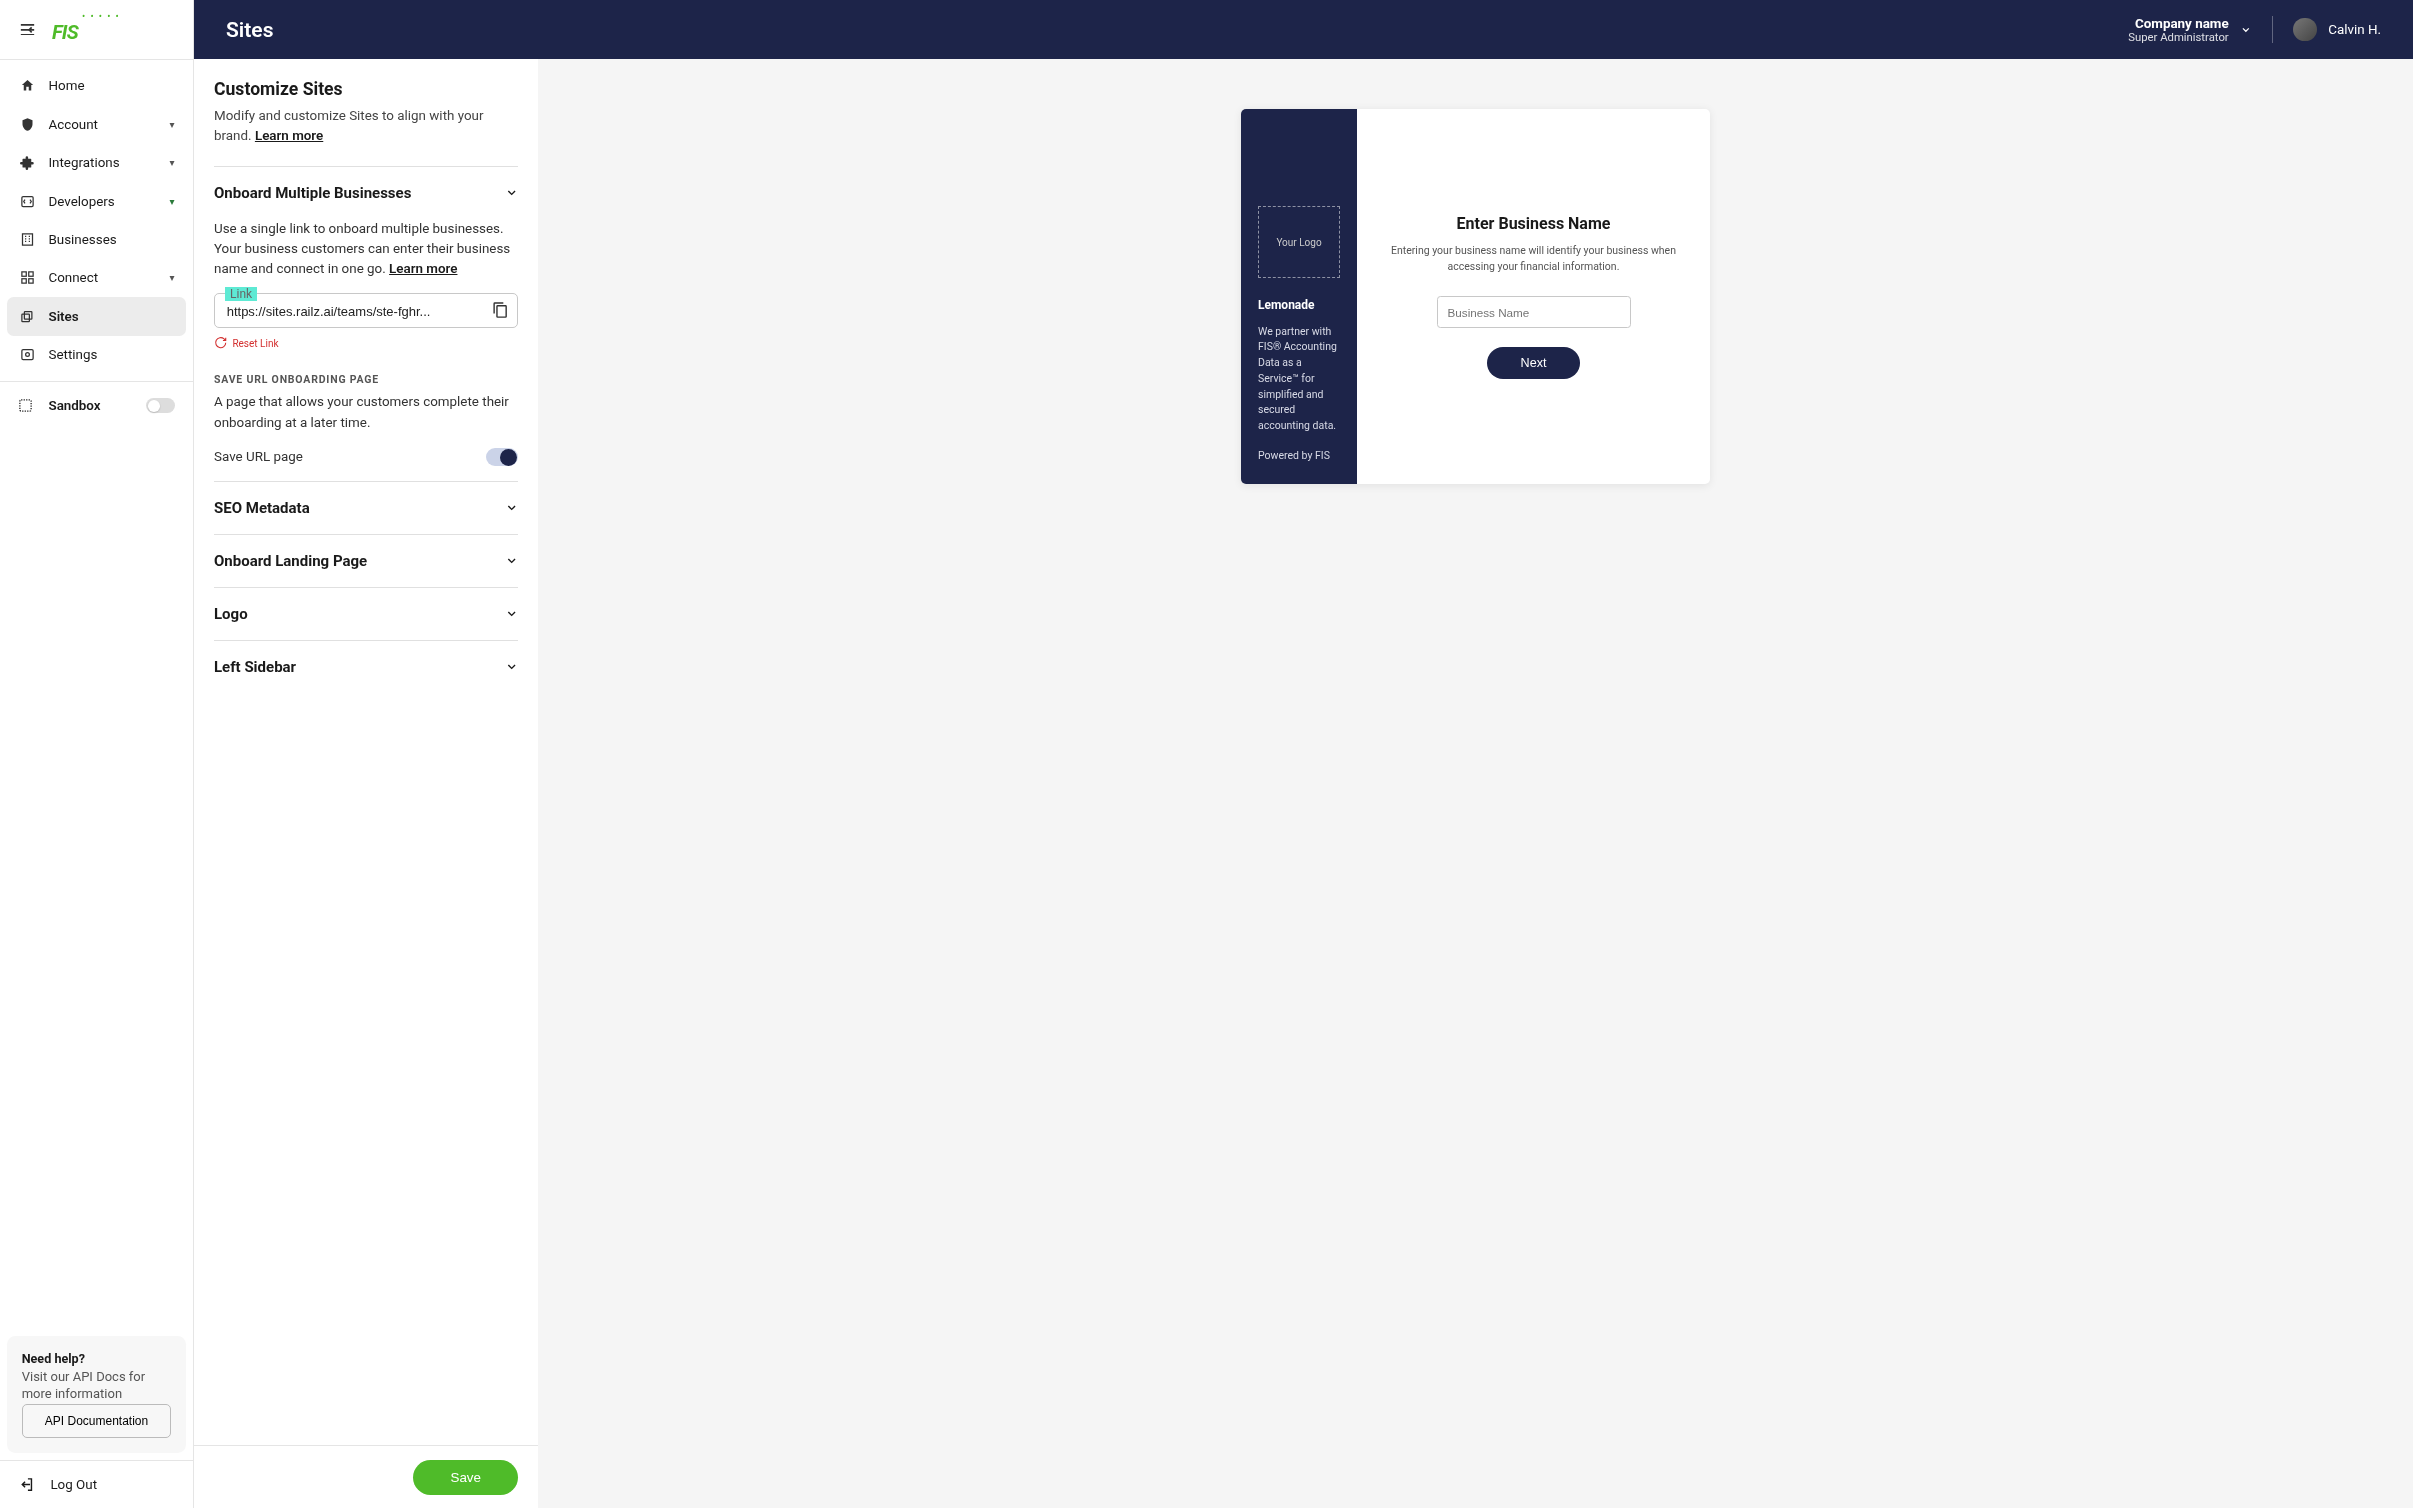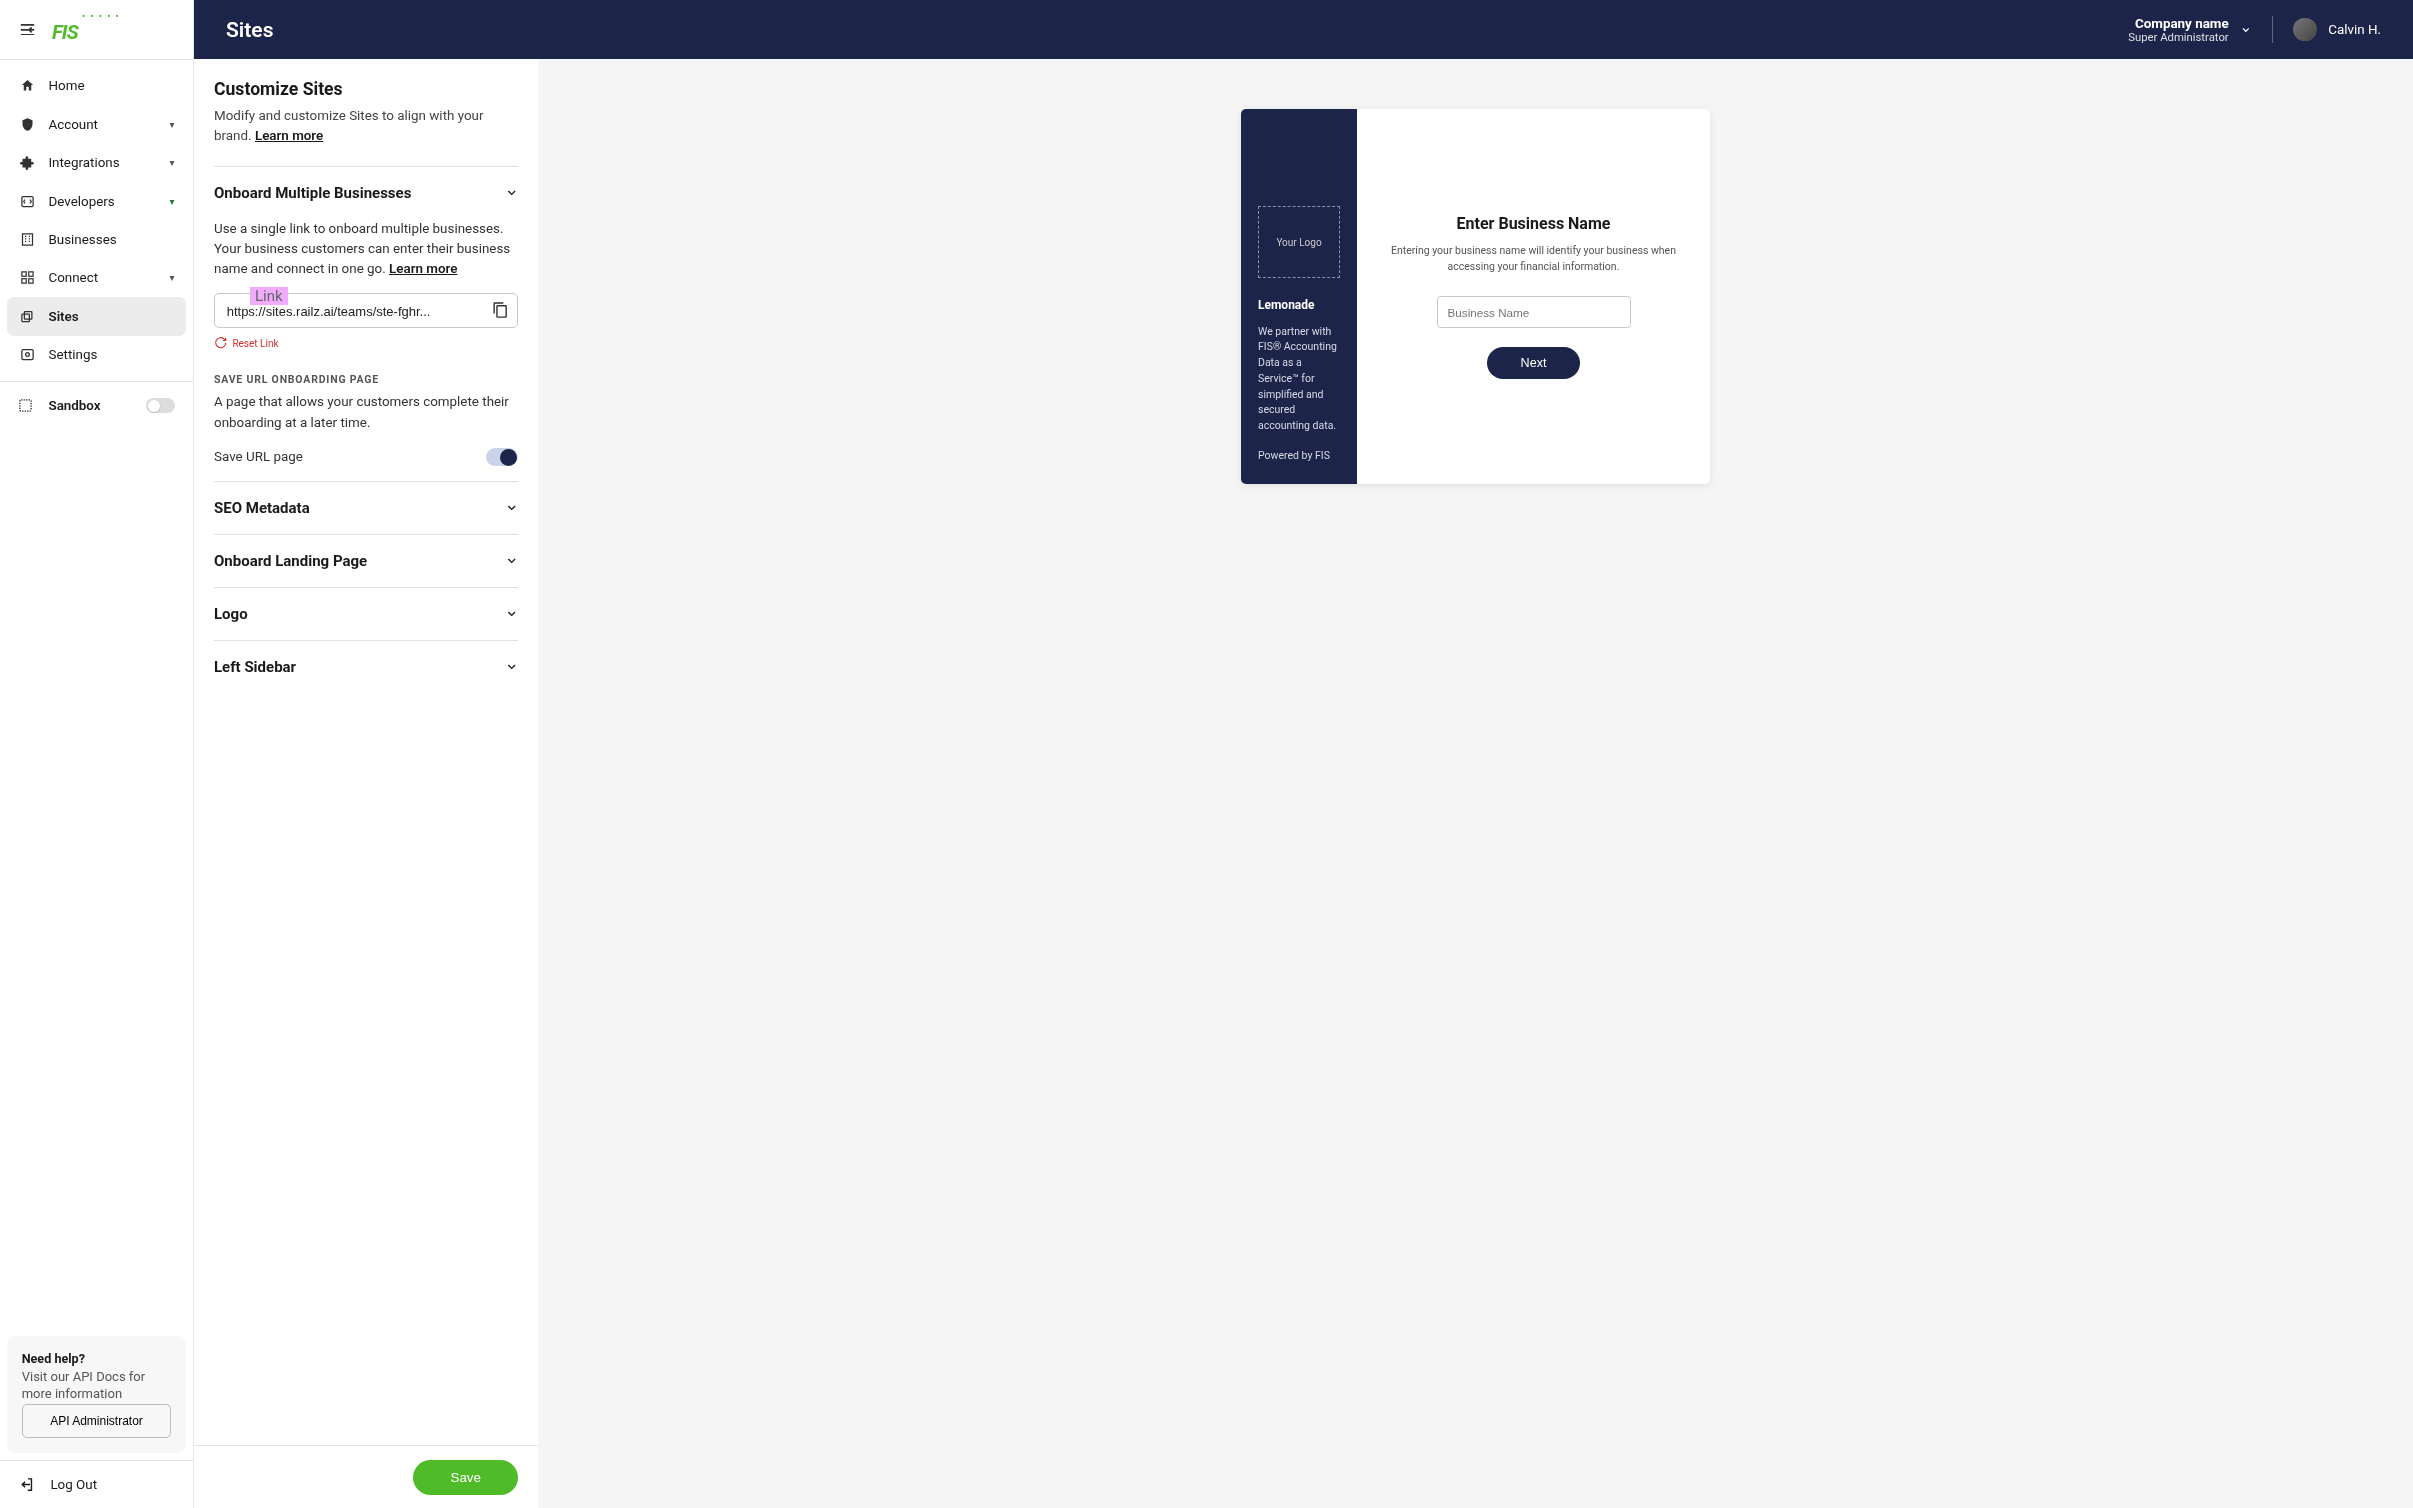--- a/index.html
+++ b/index.html
@@ -44,21 +44,21 @@
 .panel { width: 344px; background: #fff; overflow-y: auto; display: flex; flex-direction: column; }
 .panel-body { padding: 20px; flex: 1; }
 .panel h2 { font-size: 17.6px; font-weight: 700; margin-bottom: 6.7px; }
 .panel-desc { font-size: 13.4px; color: #444; line-height: 1.5; }
 .panel-desc a, .section-desc a { color: #1a1a1a; font-weight: 600; text-decoration: underline; }
 .divider { border-top: 0.8px solid #e0e0e0; margin: 20px 0 0 0; }
 .section-header { display: flex; align-items: center; justify-content: space-between; padding: 17px 0; cursor: pointer; }
 .section-header h3 { font-size: 15px; font-weight: 700; }
 .section-desc { font-size: 13.4px; color: #333; line-height: 1.5; margin-bottom: 13.4px;}
 .link-field { position: relative; border: 0.8px solid #c8c8c8; border-radius: 5px; padding: 10px 37px 8.4px 11.7px; }
-.link-field label { position: absolute; top: -6.7px; left: 10px; background: #f0abfc; padding: 0 5px; font-size: 15px; color: #666; margin-left: 25px; }
+.link-field label { position: absolute; top: -6.7px; left: 10px; background: #5eead4; padding: 0 5px; font-size: 12px; color: #666; }
 .link-field input { border: none; width: 100%; font-size: 13px; outline: none; color: #222; text-overflow: ellipsis;}
 .copy-btn { position: absolute; right: 8.4px; top: 50%; transform: translateY(-50%); cursor: pointer; color: #333; }
 .reset-link { display: inline-flex; align-items: center; gap: 5px; color: #d32f2f; font-size: 10px; margin-top: 8.4px; cursor: pointer; }
 .subhead { font-size: 10.5px; font-weight: 700; letter-spacing: 0.8px; color: #555; margin: 20px 0 6.7px; text-transform: uppercase;}
 .row-toggle { display: flex; align-items: center; justify-content: space-between; margin: 15px 0; font-size: 13.4px; color: #333;}
 .switch { width: 32px; height: 18.4px; background: #cbd3e8; border-radius: 10px; position: relative; cursor: pointer;}
 .switch::after { content:''; position: absolute; width: 17px; height: 17px; background: #1d2449; border-radius: 50%; top: 0.8px; right: 0.8px;}
 .coll-row { border-top: 0.8px solid #e0e0e0; }
 .save-bar { border-top: 0.8px solid #e5e5e5; padding: 13.4px 20px; display: flex; justify-content: flex-end; background: #fff;}
 .save-bar button { background: #4fbb29; color: #fff; border: none; padding: 10px 37px; border-radius: 20px; font-size: 13.4px; font-weight: 500; cursor: pointer;}
@@ -176,21 +176,21 @@
               <rect x="3" y="3" width="18" height="18" rx="2"></rect>
             </svg>
           </span>
         <span>Sandbox</span>
         <span class="toggle"></span>
       </div>
     </nav>
     <div class="help-card">
       <h4>Need help?</h4>
       <p>Visit our API Docs for more information</p>
-      <button>API Administrator</button>
+      <button>API Documentation</button>
     </div>
     <div class="logout-row">
       <span>
           <svg width="17" height="17" viewBox="0 0 24 24" fill="none" stroke="currentColor" stroke-width="2">
             <path d="M14 4h5v16h-5M10 8l-4 4 4 4M6 12h11"></path>
           </svg>
         </span>
       <span>Log Out</span>
     </div>
   </aside>

